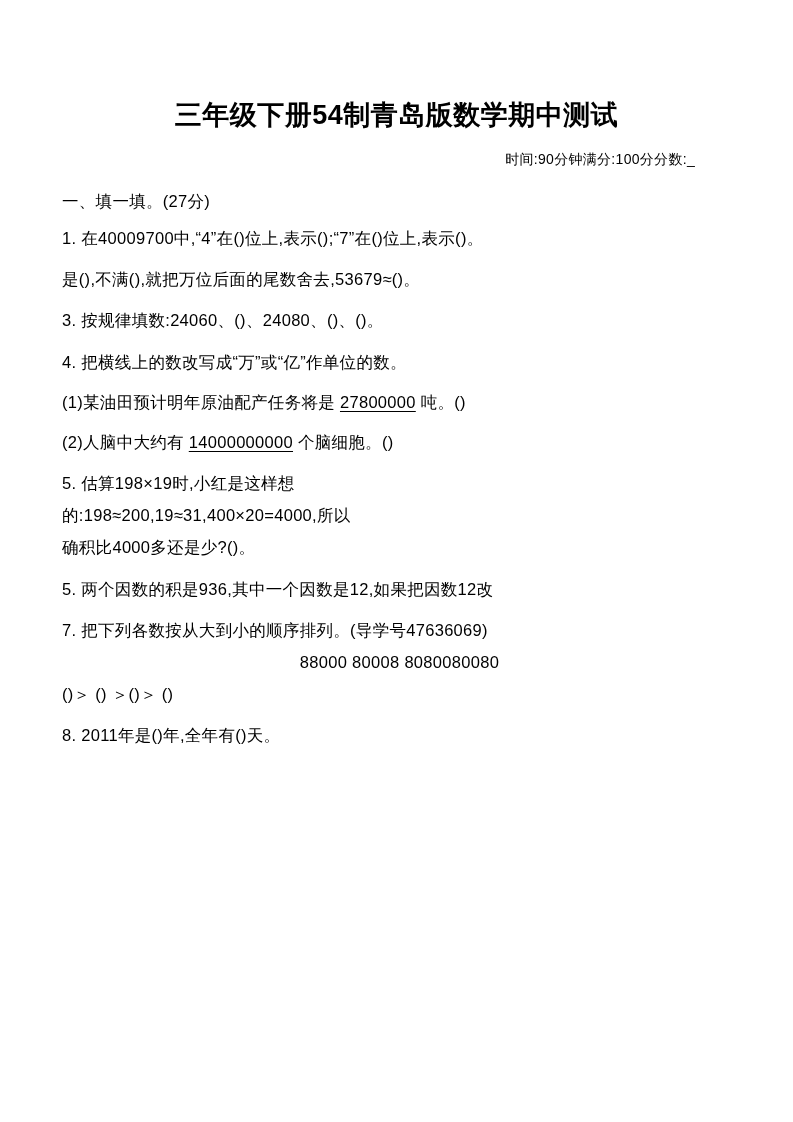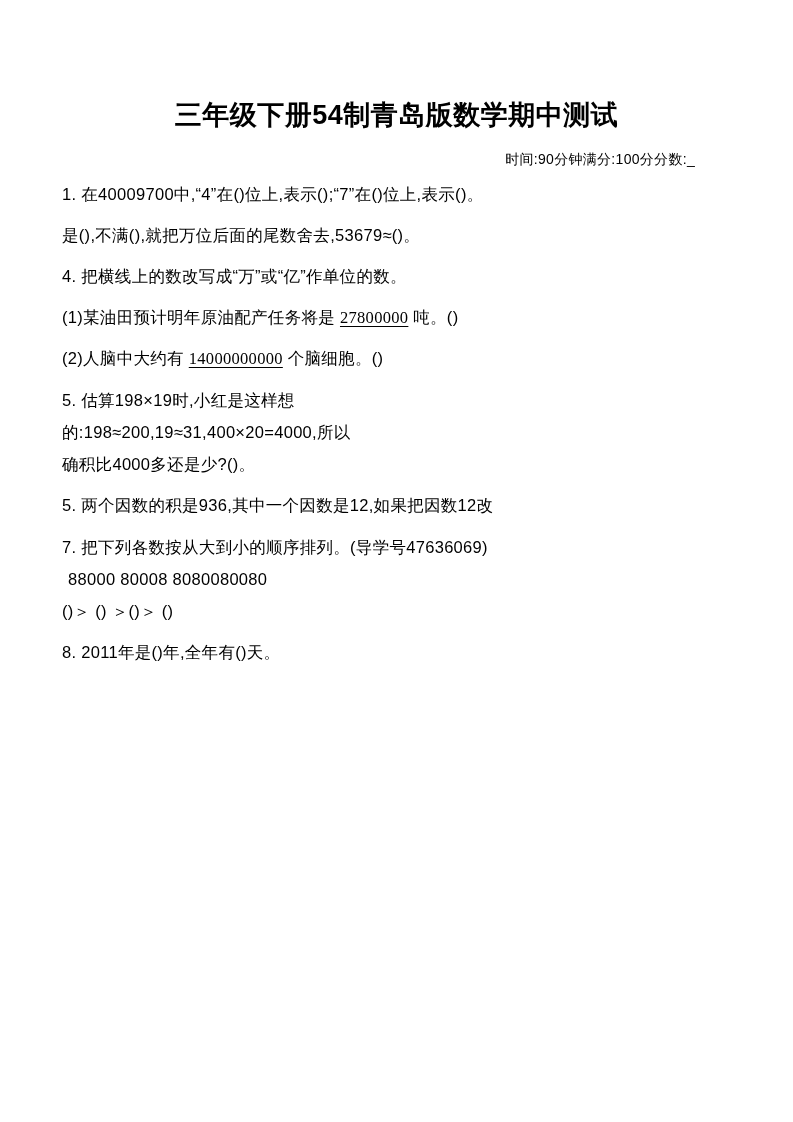--- a/index.html
+++ b/index.html
@@ -56,44 +56,48 @@
   }
   .indent-sub {
     font-size: 16.5px;
     line-height: 1.95;
     letter-spacing: 0.3px;
     margin-top: 8px;
   }
   .uline {
     text-decoration: underline;
     text-underline-offset: 3px;
-    font-family: Liberation Serif, serif;
   }
   .spaced-nums {
     padding-left: 6px;
+    text-align: center;
   }
 </style>
 </head>
 <body>
 
 <div class="page">
 
   <h1 class="doc-title">三年级下册54制青岛版数学期中测试</h1>
 
   <div class="meta-line">时间:90分钟满分:100分分数:_</div>
 
+  <div class="section-head">一、填一填。(27分)</div>
 
   <div class="q">
     <div class="q-line">1. 在40009700中,“4”在()位上,表示();“7”在()位上,表示()。</div>
   </div>
 
   <div class="q">
     <div class="q-line">是(),不满(),就把万位后面的尾数舍去,53679≈()。</div>
   </div>
 
+  <div class="q">
+    <div class="q-line">3. 按规律填数:24060、()、24080、()、()。</div>
+  </div>
 
   <div class="q">
     <div class="q-line">4. 把横线上的数改写成“万”或“亿”作单位的数。</div>
     <div class="indent-sub">
       <span>(1)某油田预计明年原油配产任务将是</span>
       <span class="uline">27800000</span>
       <span>吨。()</span>
     </div>
     <div class="indent-sub">
       <span>(2)人脑中大约有</span>

